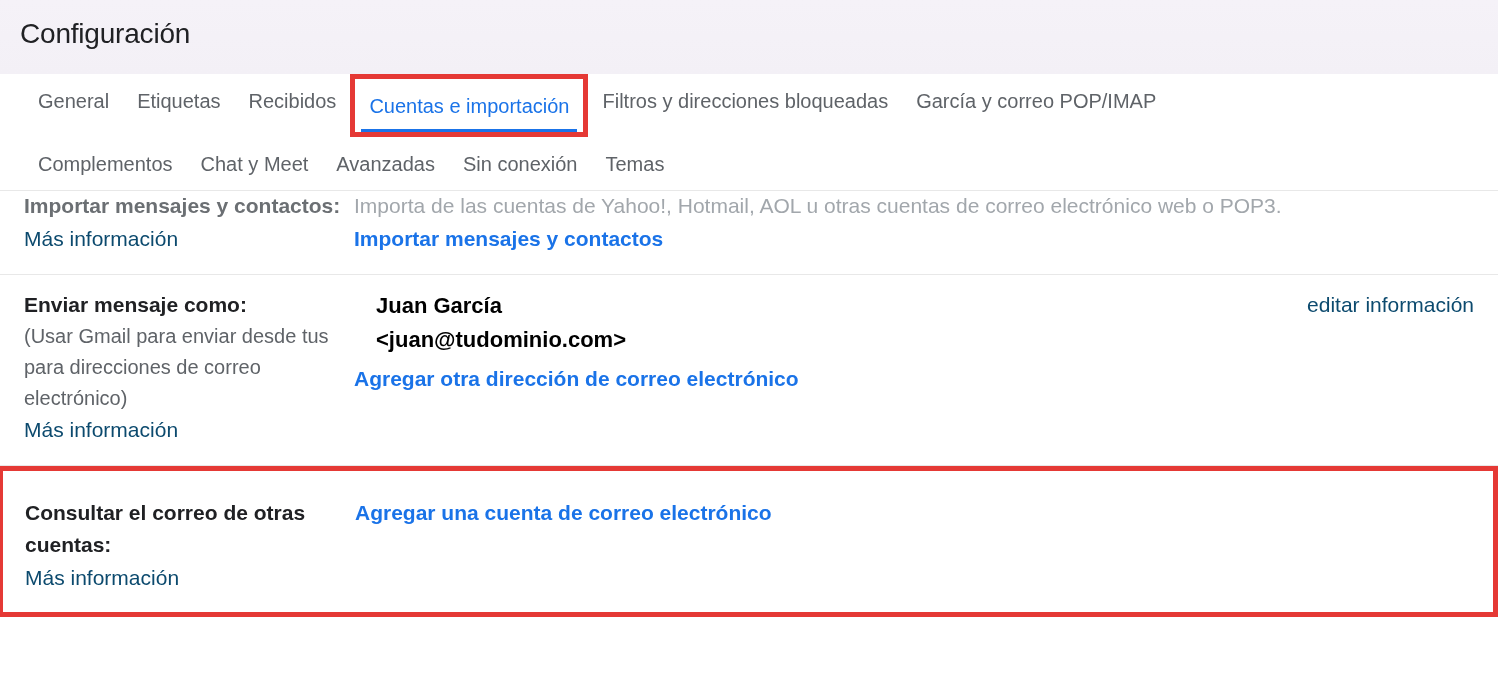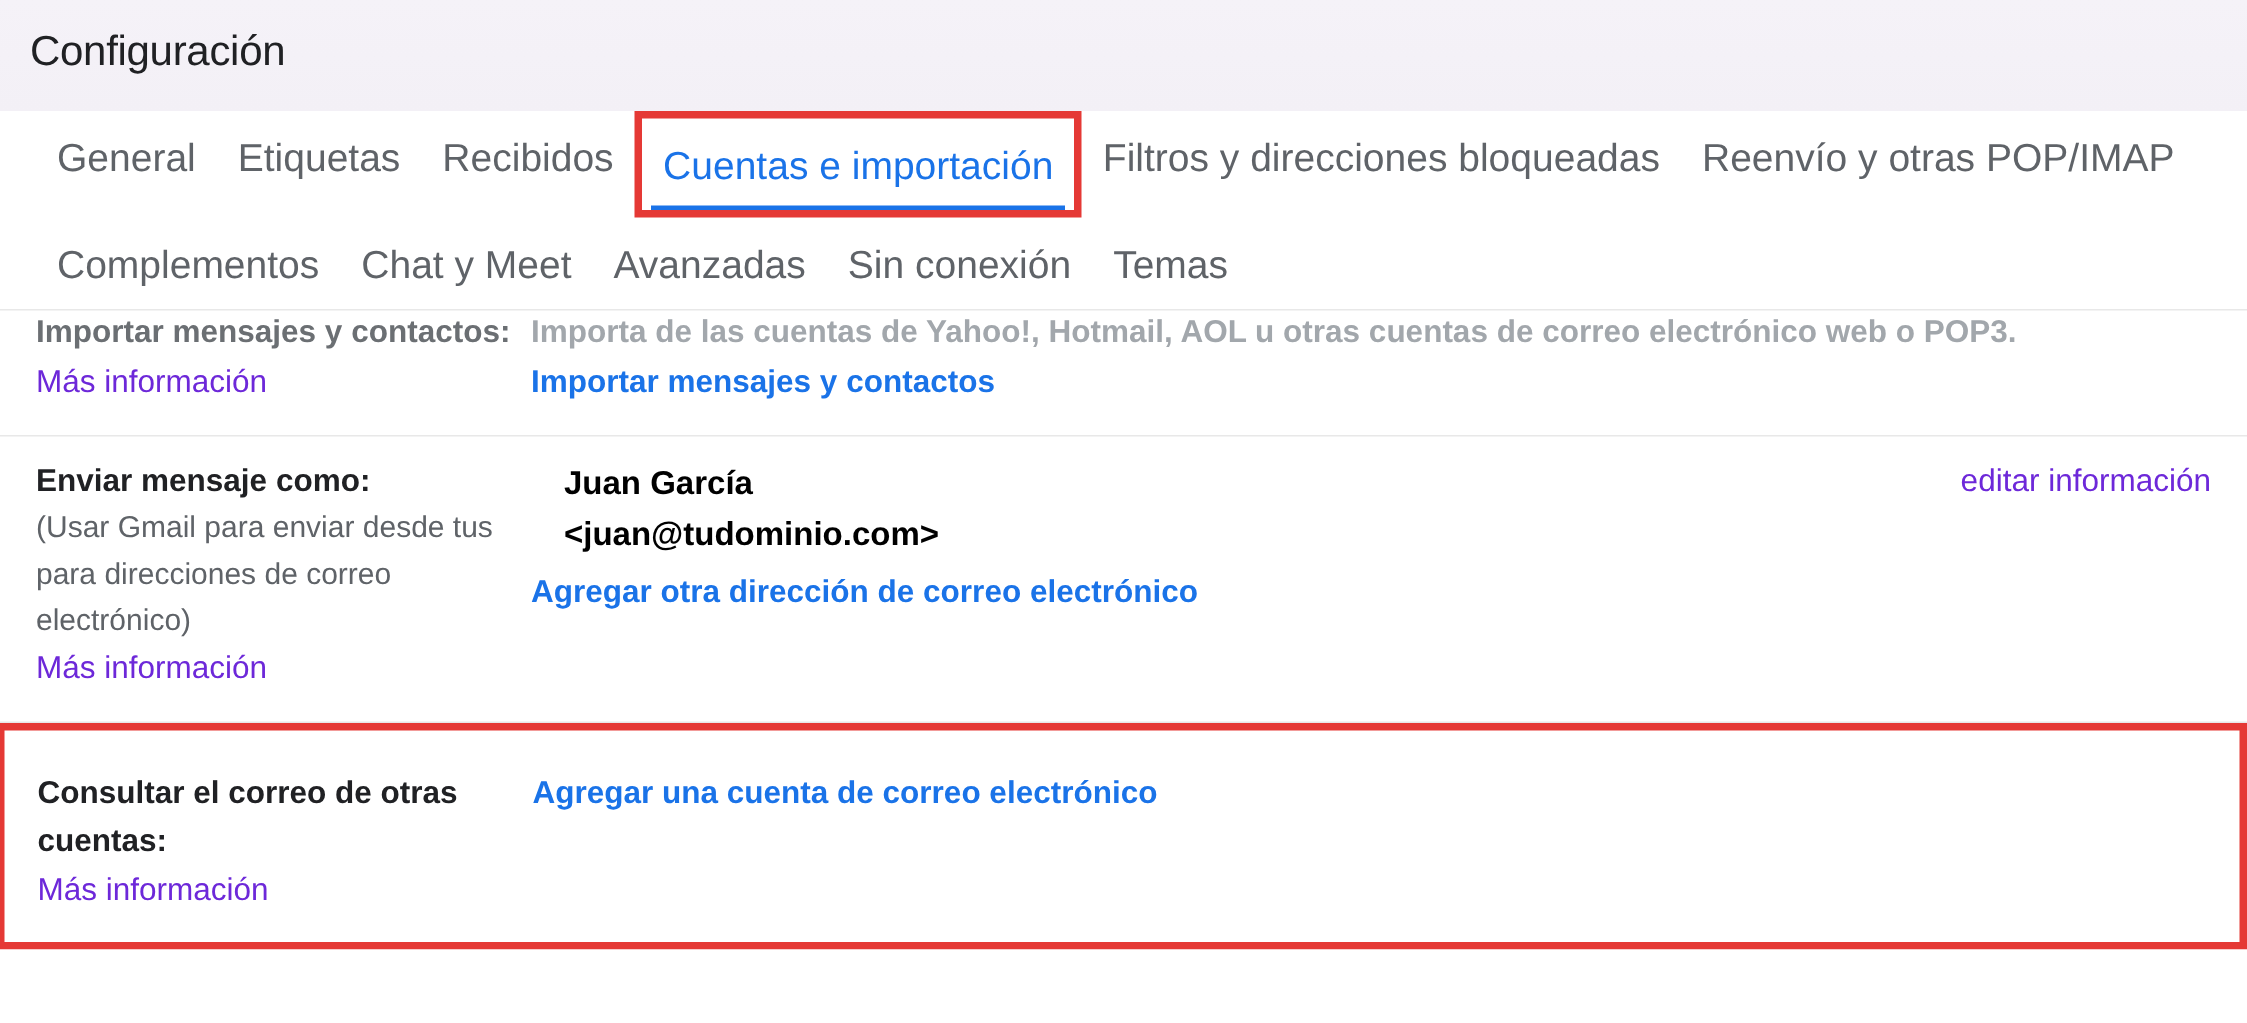--- a/index.html
+++ b/index.html
@@ -27,21 +27,21 @@
       padding: 0 24px;
       border-bottom: 1px solid #e8e8e8;
     }
     .tabs-row {
       display: flex;
       flex-wrap: wrap;
       gap: 0;
     }
     .tab {
       padding: 16px 14px 14px 14px;
-      font-size: 26px;
+      font-size: 20px;
       color: #5f6368;
       cursor: pointer;
       position: relative;
       white-space: nowrap;
     }
     .tab.active {
       color: #1a73e8;
     }
     .tab.active::after {
       content: "";
@@ -93,32 +93,31 @@
     .section-body {
       flex: 1;
       color: #5f6368;
     }
     .section-actions {
       flex-shrink: 0;
       text-align: left;
       padding-left: 20px;
     }
     .link {
-      color: #6d28d9;
+      color: #0c4a6e;
       cursor: pointer;
     }
     .bold-link {
       color: #1a73e8;
       font-weight: 700;
       cursor: pointer;
     }
     .muted-cut {
       color: #a2a7ac;
       font-size: 21px;
-      font-weight: bold;
     }
     .identity-name {
       font-weight: 700;
       color: #000000;
       font-size: 22px;
     }
     .identity-email {
       font-weight: 700;
       color: #000000;
       font-size: 22px;
@@ -154,21 +153,21 @@
 
 <div class="tabs-container">
   <div class="tabs-row">
     <div class="tab">General</div>
     <div class="tab">Etiquetas</div>
     <div class="tab">Recibidos</div>
     <span class="highlight-red">
       <div class="tab active">Cuentas e importación</div>
     </span>
     <div class="tab">Filtros y direcciones bloqueadas</div>
-    <div class="tab">Reenvío y otras POP/IMAP</div>
+    <div class="tab">García y correo POP/IMAP</div>
   </div>
   <div class="tabs-row">
     <div class="tab">Complementos</div>
     <div class="tab">Chat y Meet</div>
     <div class="tab">Avanzadas</div>
     <div class="tab">Sin conexión</div>
     <div class="tab">Temas</div>
   </div>
 </div>
 

